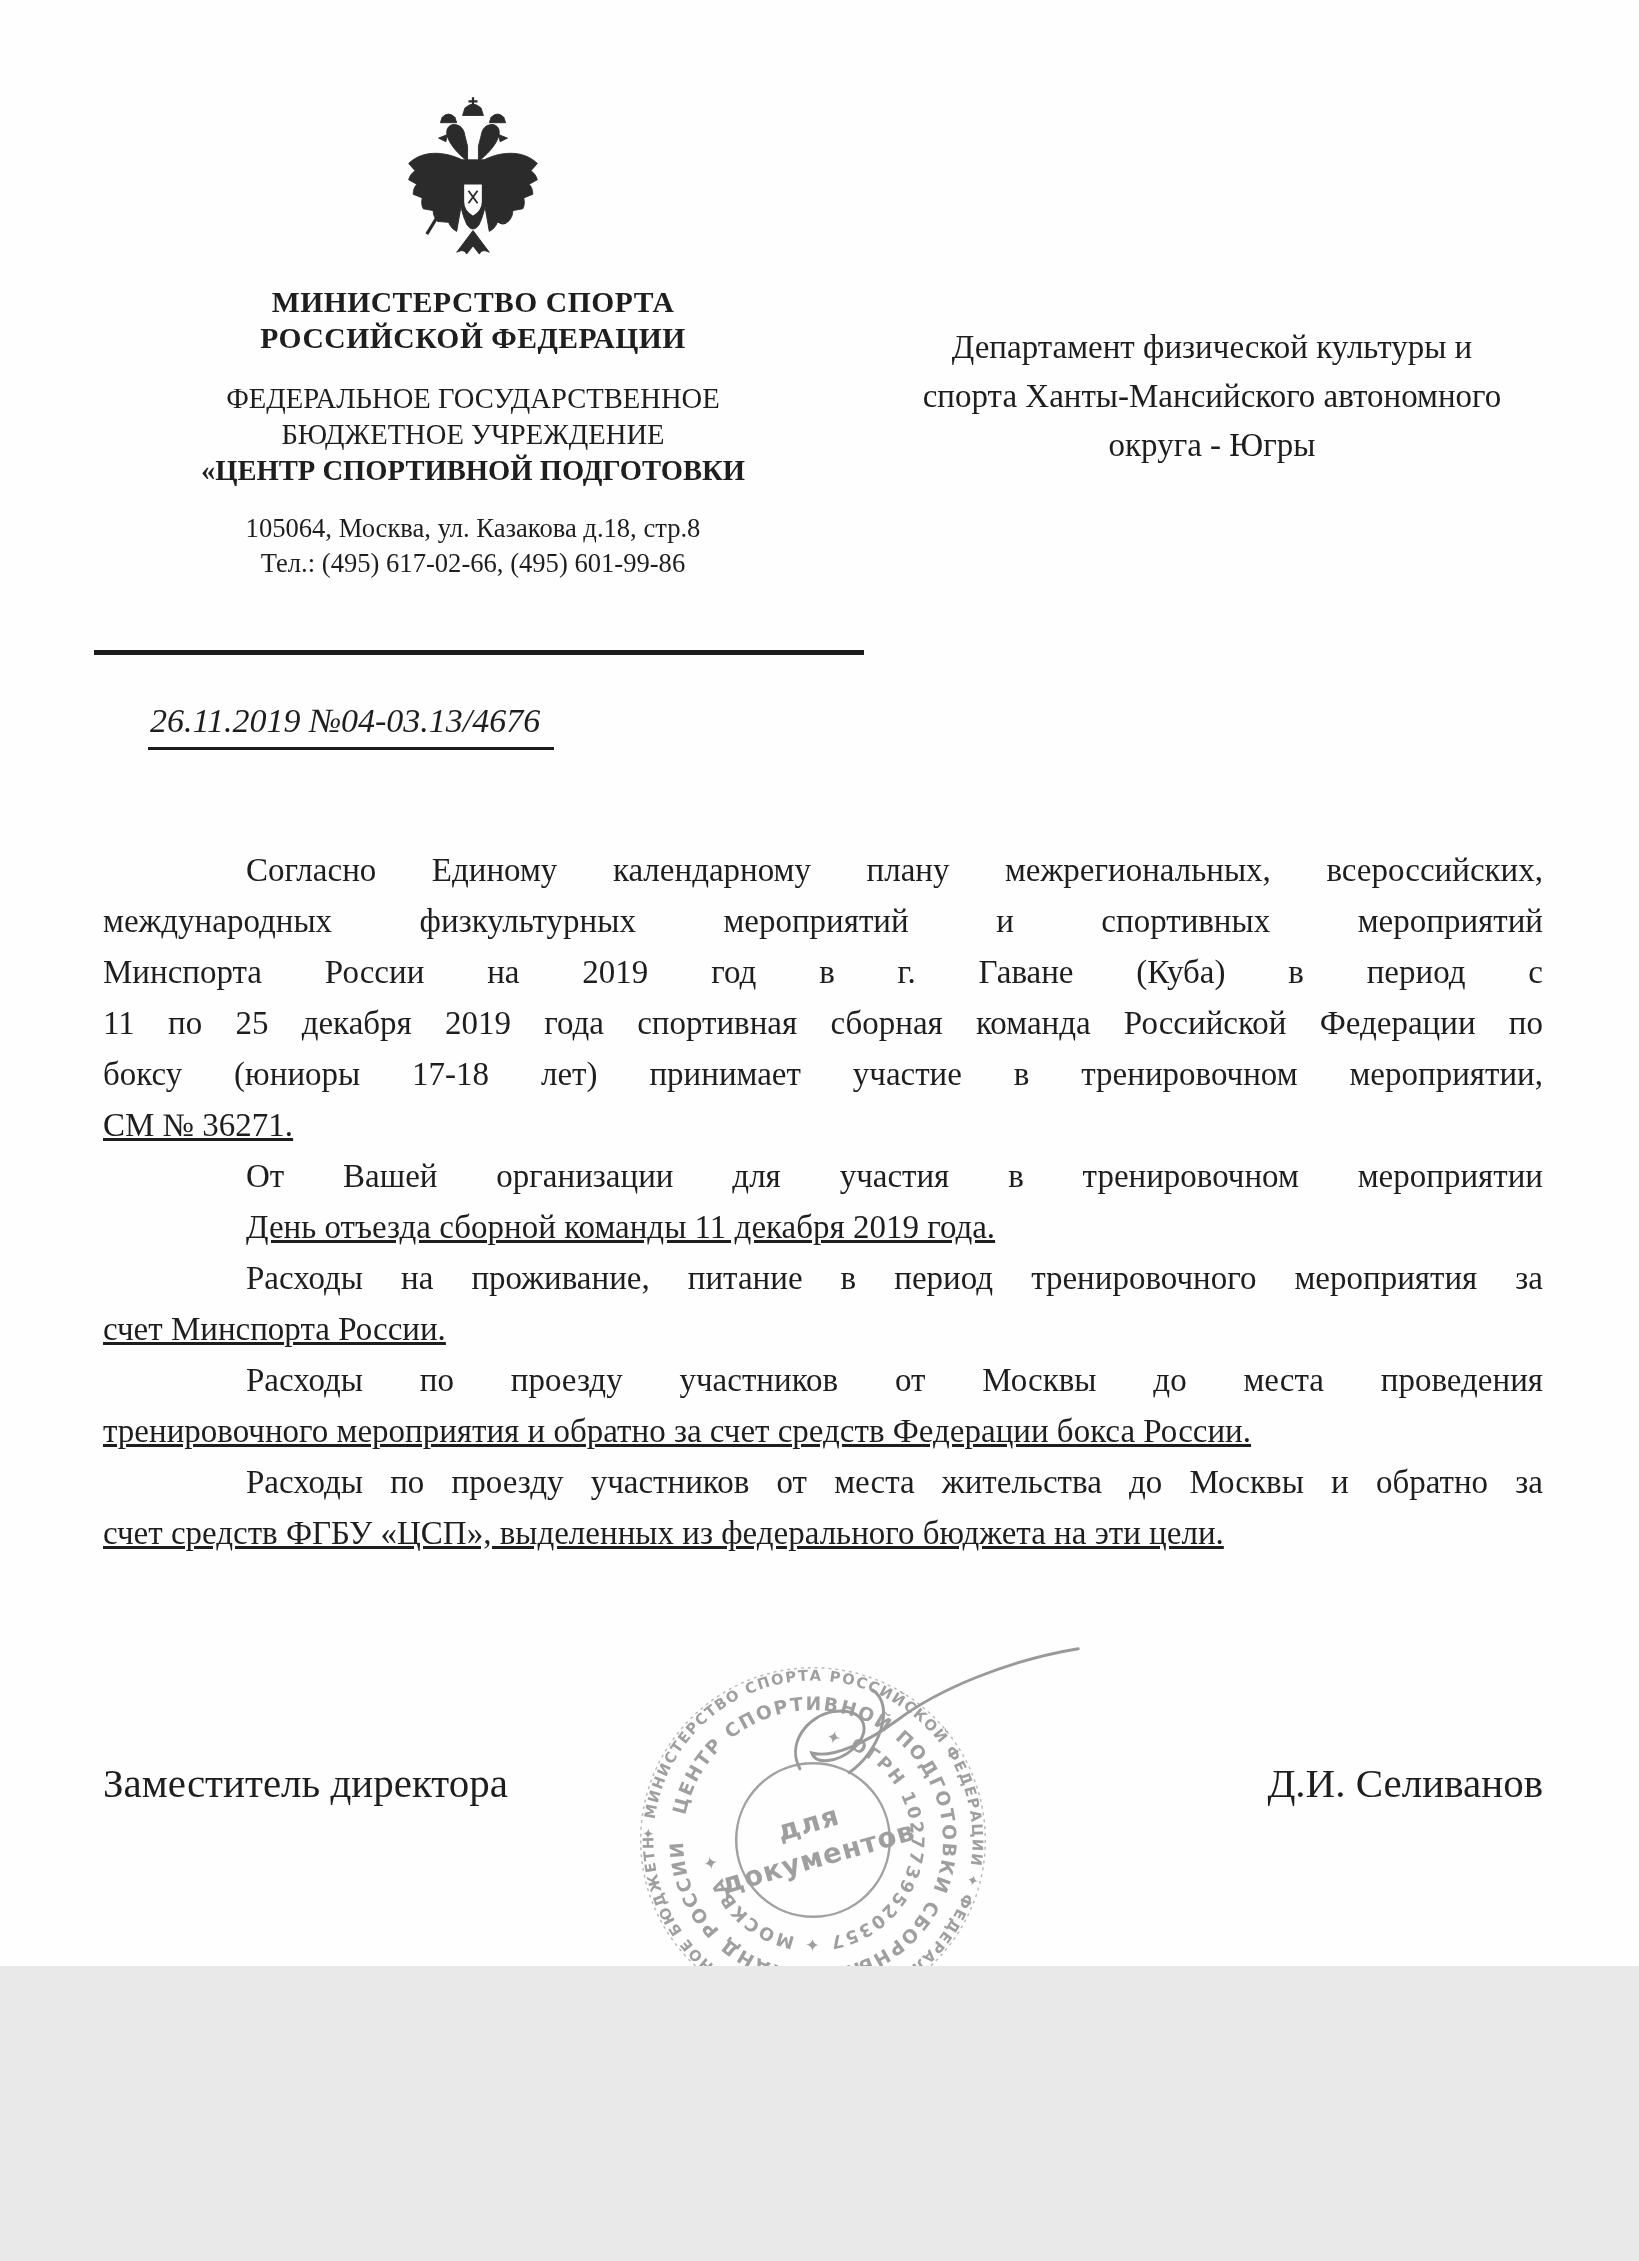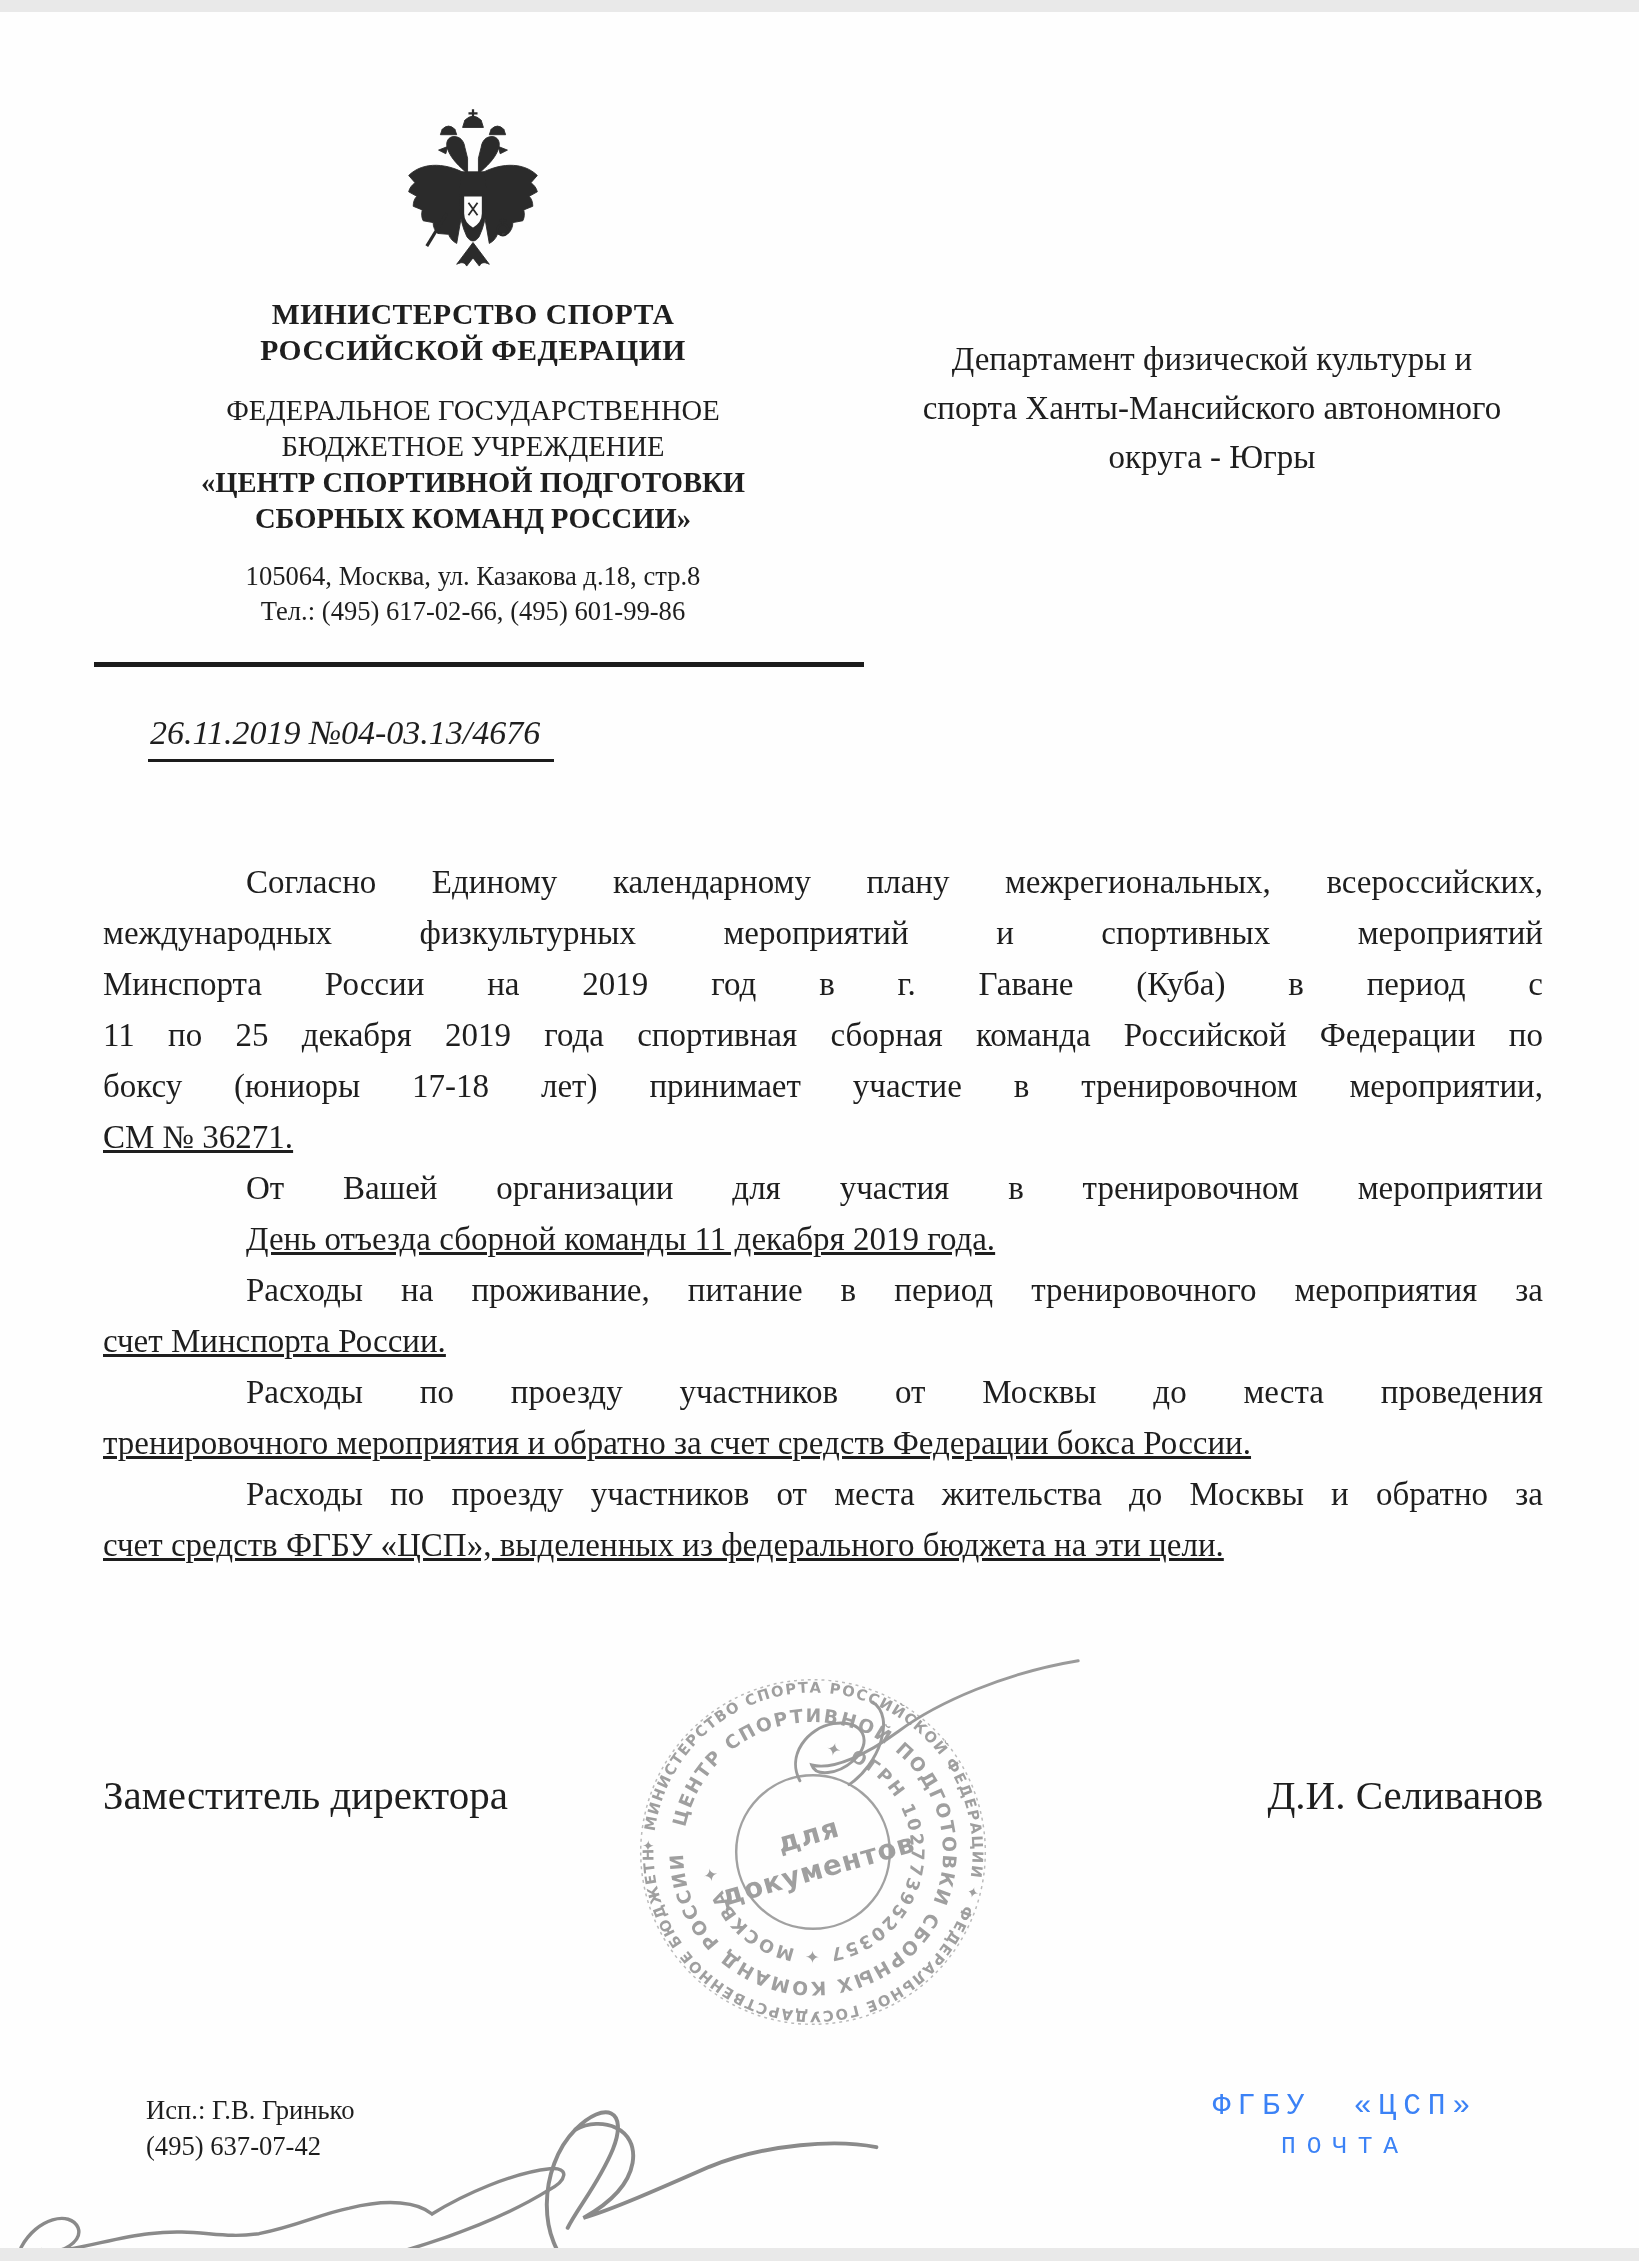--- a/index.html
+++ b/index.html
@@ -1,17 +1,17 @@
 <!DOCTYPE html>
 <html lang="ru"><head>
 <meta charset="utf-8">
 <style>
   html,body{margin:0;padding:0;background:#e9e9e9;}
   .page{
-    position:relative;width:1639px;height:2236px;margin:12px auto;
+    position:relative;width:1639px;height:1966px;margin:0 auto;
     background:#fefefe;overflow:hidden;
     font-family:"Liberation Serif","DejaVu Serif",serif;color:#1e1e1e;
   }
   
   .hleft{position:absolute;left:128px;top:91px;width:690px;text-align:center;}
   .emblem{display:block;margin:0 auto;}
   .ministry{margin-top:9.9px;font-weight:700;font-size:29.6px;line-height:36px;letter-spacing:0.5px;}
   .org{margin-top:25.6px;font-size:28.6px;line-height:36px;}
   .org .b{font-weight:700;}
   .contacts{margin-top:21.7px;font-size:26.6px;line-height:35px;}
@@ -89,21 +89,20 @@
 
     <div class="ministry">
       <div>МИНИСТЕРСТВО  СПОРТА</div>
       <div>РОССИЙСКОЙ ФЕДЕРАЦИИ</div>
     </div>
 
     <div class="org">
       <div>ФЕДЕРАЛЬНОЕ ГОСУДАРСТВЕННОЕ</div>
       <div>БЮДЖЕТНОЕ УЧРЕЖДЕНИЕ</div>
       <div class="b">«ЦЕНТР СПОРТИВНОЙ ПОДГОТОВКИ</div>
-      <div class="b">СБОРНЫХ КОМАНД РОССИИ»</div>
     </div>
 
     <div class="contacts">
       <div>105064, Москва, ул. Казакова д.18, стр.8</div>
       <div>Тел.: (495) 617-02-66, (495) 601-99-86</div>
     </div>
   </div>
 
   <div class="hright">
     <div>Департамент физической культуры и</div>

